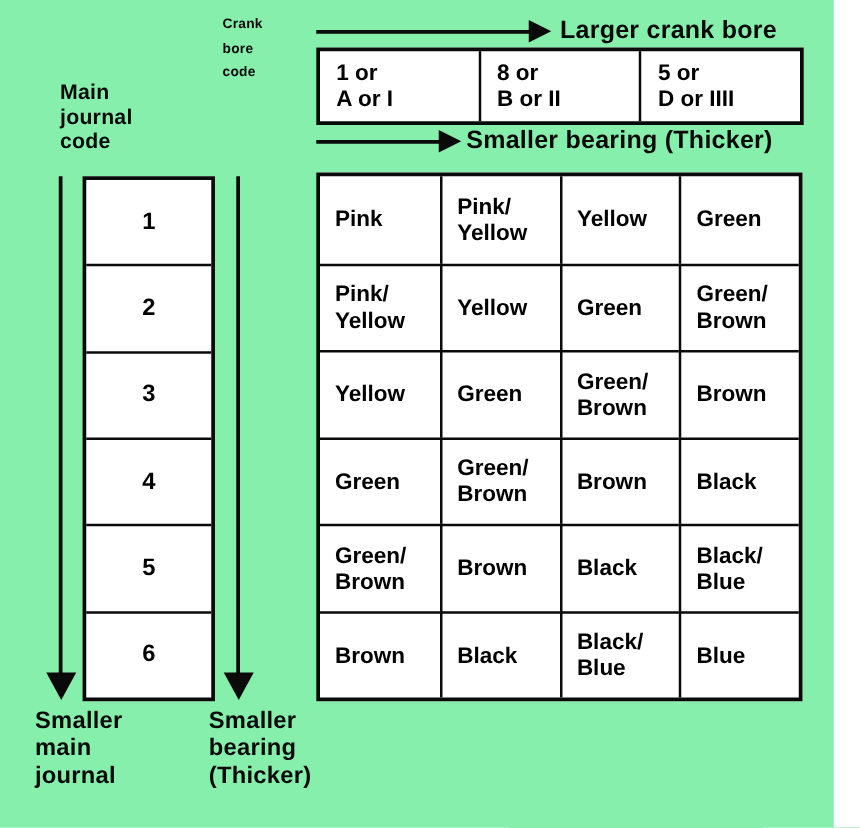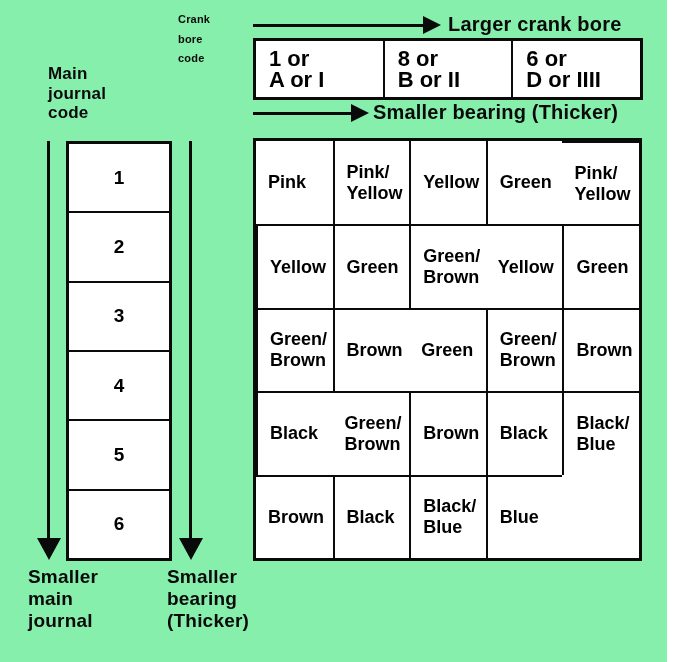--- a/index.html
+++ b/index.html
@@ -48,21 +48,21 @@
     background: #fff;
   }
   .hcell {
     flex: 1;
     border-left: 2px solid #0a0a0a;
     display: flex;
     align-items: center;
     padding-left: 13px;
     box-sizing: border-box;
     font-weight: bold;
-    font-size: 22px;
+    font-size: 18px;
     line-height: 21px;
     white-space: pre-line;
   }
   .hcell:first-child { border-left: none; }
   
   .journal-table {
     position: absolute;
     left: 66px; top: 141px;
     width: 106px; height: 420px;
     border: 3px solid #0a0a0a;
@@ -82,21 +82,21 @@
   }
   .jcell:first-child { border-top: none; }
   
   .color-table {
     position: absolute;
     left: 253px; top: 138px;
     width: 389px; height: 423px;
     border: 3px solid #0a0a0a;
     box-sizing: border-box;
     display: grid;
-    grid-template-columns: repeat(5, 1fr);
+    grid-template-columns: repeat(4, 1fr);
     grid-auto-rows: 1fr;
     background: #fff;
   }
   .mcell {
     border-left: 2px solid #0a0a0a;
     border-top: 2px solid #0a0a0a;
     display: flex;
     align-items: center;
     padding-left: 12px;
     box-sizing: border-box;
@@ -123,21 +123,21 @@
 
   <div class="lbl" style="left:48px; top:64px; font-size:17px; line-height:19.5px;">Main
 journal
 code</div>
 
   <div class="header-table">
     <div class="hcell">1 or
 A or I</div>
     <div class="hcell">8 or
 B or II</div>
-    <div class="hcell">6 or
+    <div class="hcell">5 or
 D or IIII</div>
   </div>
 
   <div class="hline" style="left:253px; top:112px; width:100px;"></div>
   <div class="arr-right" style="left:351px; top:104px;"></div>
   <div class="lbl" style="left:373px; top:101px; font-size:20px; line-height:23px;">Smaller bearing (Thicker)</div>
 
   <div class="vline" style="left:47px; top:141px; height:398px;"></div>
   <div class="arr-down" style="left:37px; top:538px;"></div>
 

